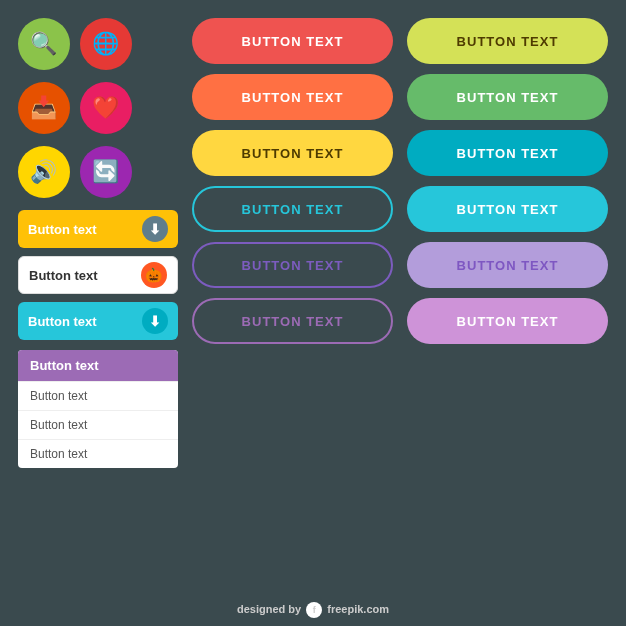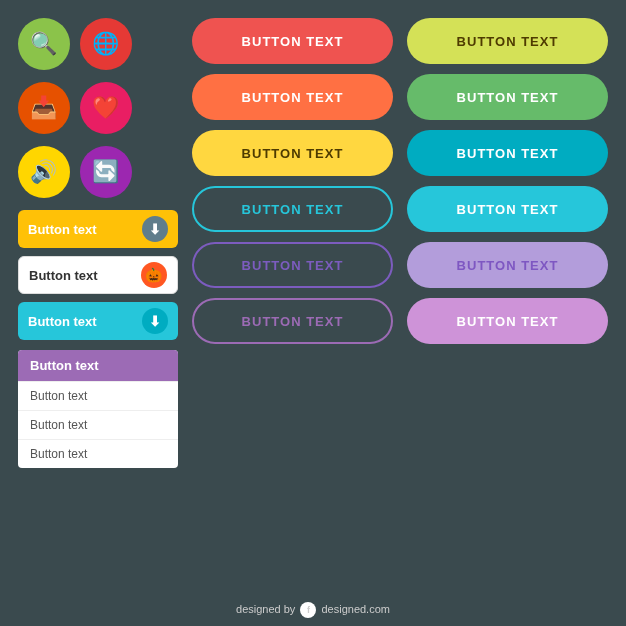--- a/index.html
+++ b/index.html
@@ -202,20 +202,21 @@
       bottom: 8px;
       left: 0;
       right: 0;
       text-align: center;
       font-size: 11px;
       color: #aaa;
     }
 
     .footer span {
       color: #ccc;
+      font-weight: bold;
     }
 
     .freepik-logo {
       display: inline-block;
       width: 16px;
       height: 16px;
       background: #fff;
       border-radius: 50%;
       font-size: 9px;
       line-height: 16px;
@@ -288,14 +289,14 @@
     <button class="btn-full c-teal">BUTTON TEXT</button>
     <button class="btn-full c-lavender">BUTTON TEXT</button>
     <button class="btn-full c-lavender2">BUTTON TEXT</button>
   </div>
 
 </div>
 
 <div class="footer">
   <span>designed by </span>
   <span class="freepik-logo">f</span>
-  <span> designed.com</span>
+  <span> freepik.com</span>
 </div>
 
 </body></html>

